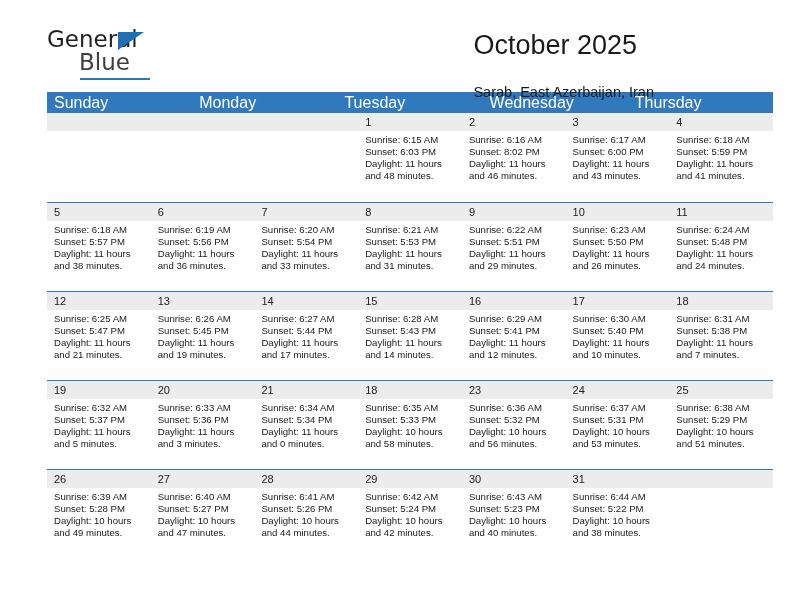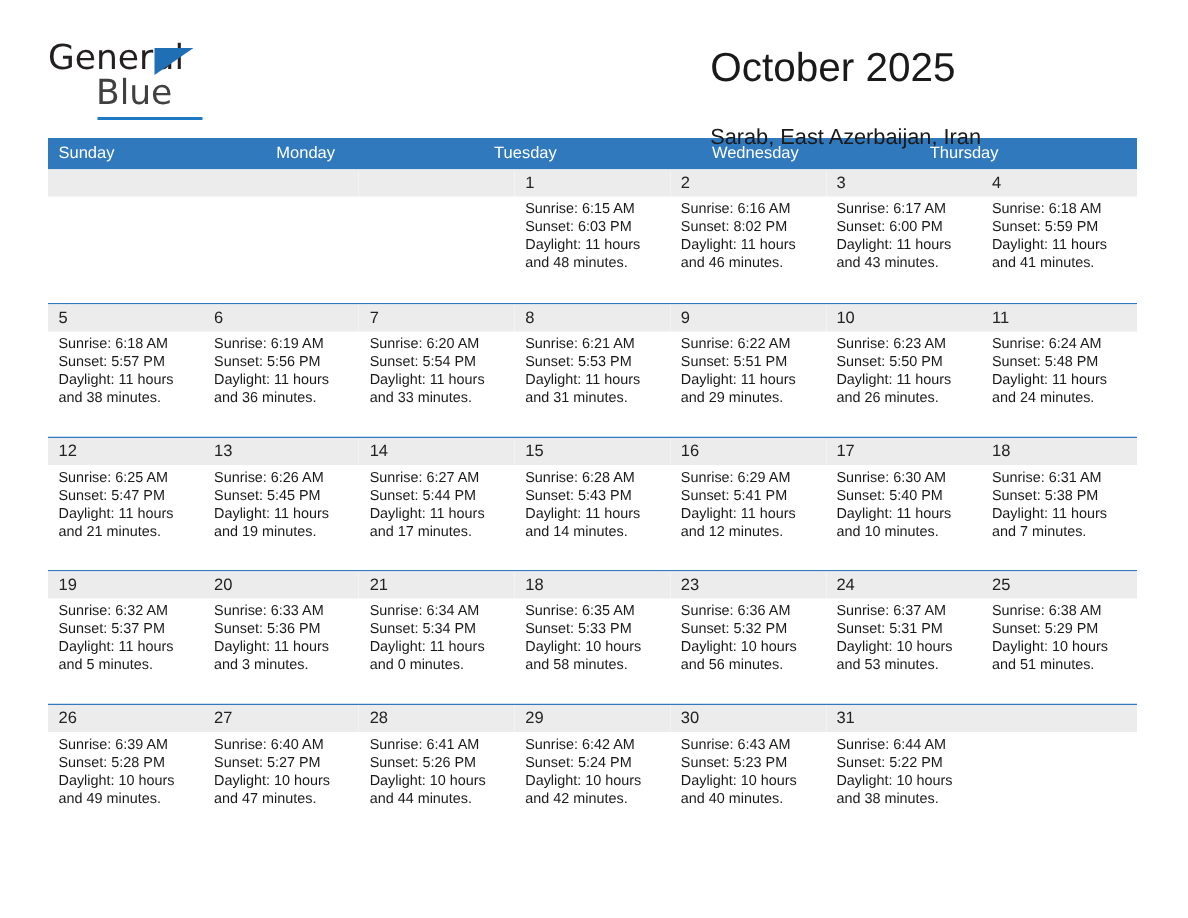--- a/index.html
+++ b/index.html
@@ -12,20 +12,21 @@
     height: 612px;
     font-family: "Liberation Sans", sans-serif;
     color: #000000;
     overflow: hidden;
   }
   .page {
     position: relative;
     width: 688px;
     height: 612px;
     box-sizing: border-box;
+    padding-left: 15px;
   }
 
   
   .header {
     display: flex;
     align-items: flex-start;
     justify-content: space-between;
     padding: 26px 34px 0 32px;
     box-sizing: border-box;
     height: 92px;
@@ -99,21 +100,21 @@
     width: 726px;
   }
   .weekday-row {
     display: flex;
     background: #3079bd;
     height: 21px;
   }
   .weekday {
     flex: 1 1 0;
     color: #ffffff;
-    font-size: 11px;
+    font-size: 16px;
     line-height: 21px;
     padding-left: 7px;
     box-sizing: border-box;
     white-space: nowrap;
   }
 
   .week-row {
     display: flex;
     border-top: 1px solid #3079bd;
     height: 89px;

